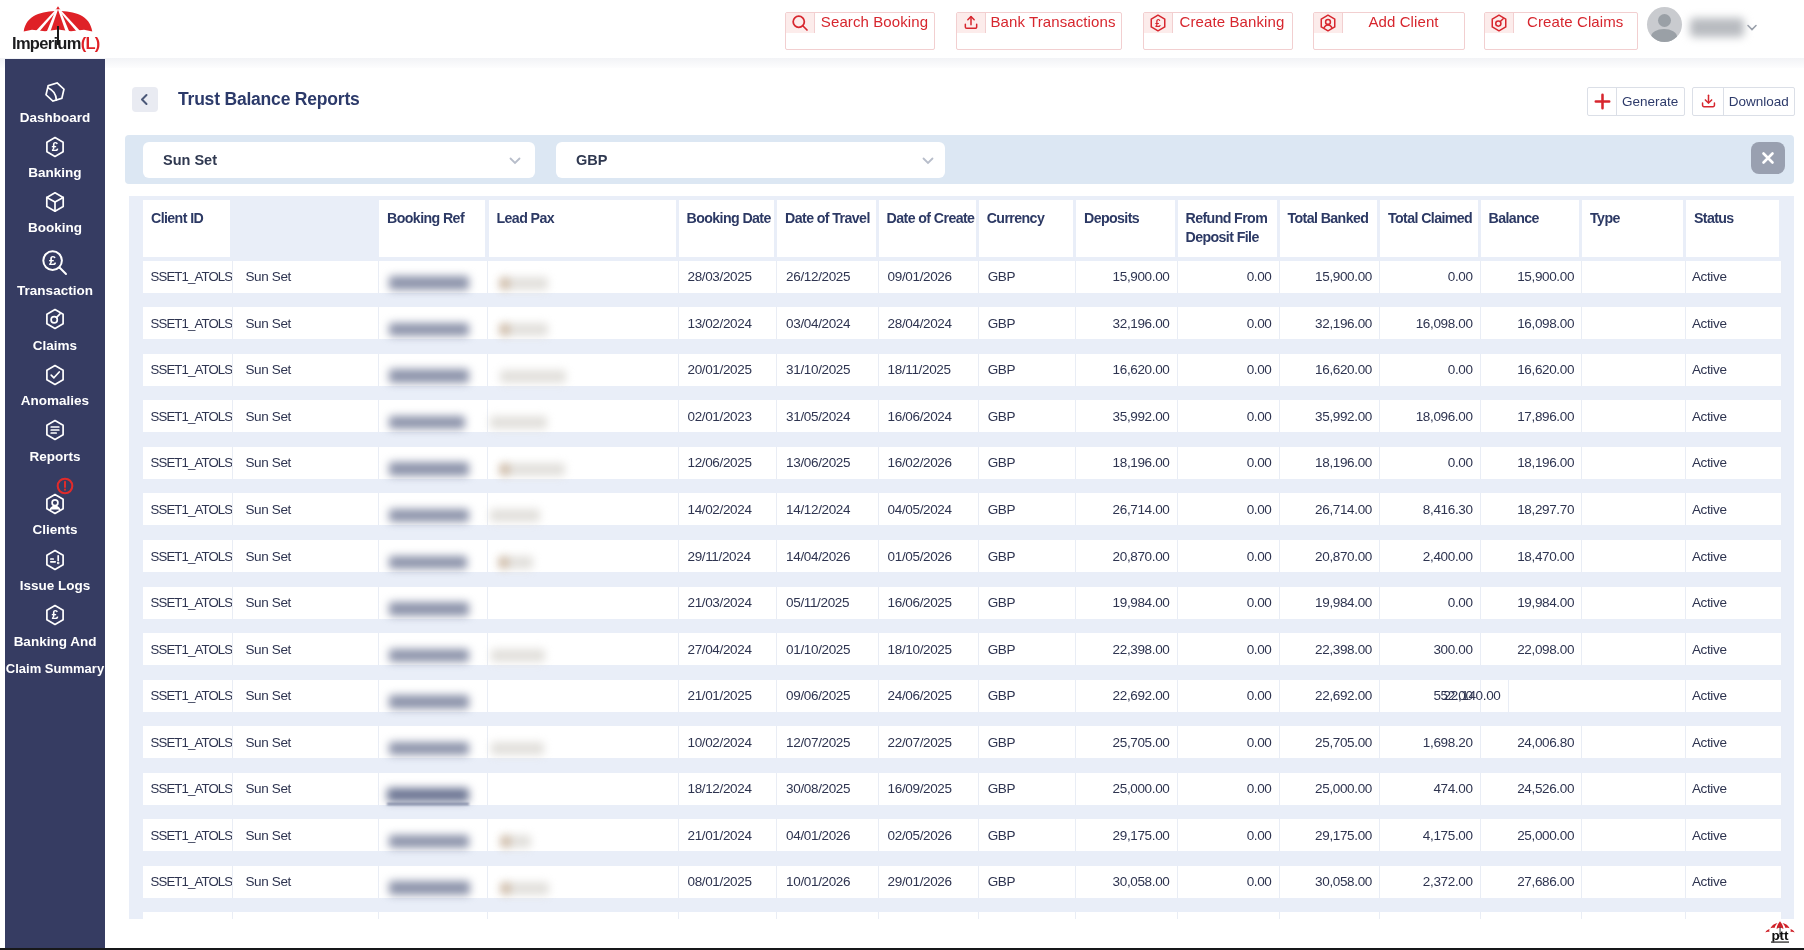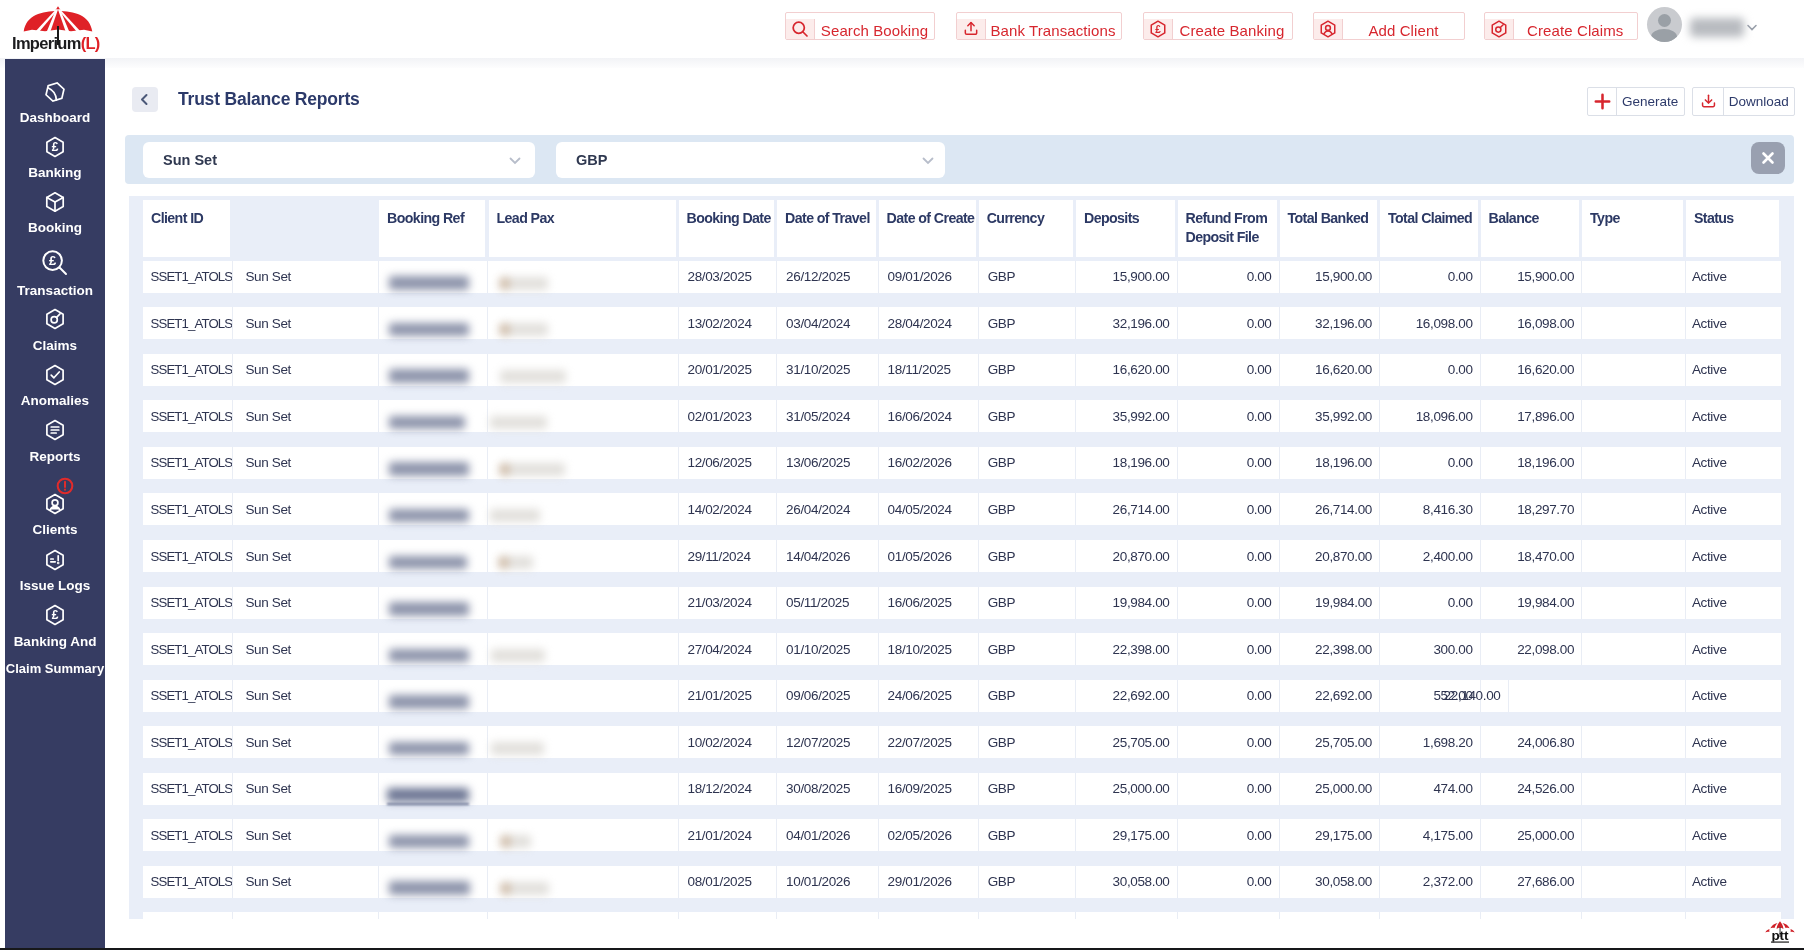--- a/index.html
+++ b/index.html
@@ -1,17 +1,17 @@
 <!DOCTYPE html>
 <html><head><meta charset="utf-8"><style>
 *{margin:0;padding:0;box-sizing:border-box}
 html,body{width:1804px;height:950px;background:#fff;overflow:hidden}
 body{font-family:"Liberation Sans",sans-serif;position:relative}
 .abs{position:absolute}
-.topbtn{position:absolute;top:12px;height:28px;background:#fff;border:1px solid #f2cfd0;border-radius:2px;display:flex;align-items:flex-end}
+.topbtn{position:absolute;top:12px;height:38px;background:#fff;border:1px solid #f2cfd0;border-radius:2px;display:flex;align-items:flex-start}
 .topbtn .ic{width:29px;background:#fceceb;border-right:1px solid #f2cfd0;display:flex;align-items:center;justify-content:center}
 .topbtn .tx{flex:1;display:flex;align-items:center;justify-content:center;color:#d7262e;font-size:15px;letter-spacing:0.1px}
 .sblabel{position:absolute;left:0;width:100%;text-align:center;color:#fff;font-size:13.5px;font-weight:bold;white-space:nowrap}
 .actbtn{position:absolute;top:87px;height:29px;background:#fff;border:1px solid #dbdfe7;border-radius:2px;display:flex;align-items:stretch}
 .actbtn .ic{width:29px;border-right:1px solid #dbdfe7;display:flex;align-items:center;justify-content:center}
 .actbtn .tx{flex:1;display:flex;align-items:center;justify-content:center;color:#2d3a6a;font-size:13.5px}
 .hcell{position:absolute;top:4px;height:56.5px;background:#fff;color:#2c3964;font-size:14.2px;font-weight:bold;letter-spacing:-0.6px;line-height:19px;padding:8.5px 3px 0 8px;white-space:nowrap;overflow:hidden}
 .row{position:absolute;left:14px;width:1639.3px;height:32px;background:#fff}
 .cell{position:absolute;top:0;height:100%;border-right:1.5px solid #e9edf5;font-size:13.5px;letter-spacing:-0.35px;color:#2e3450;display:flex;align-items:center;padding:0 7px 0 9px;white-space:nowrap;overflow:hidden}
 .cell.cid{font-size:13.2px;letter-spacing:-0.85px;padding-left:7.5px}
@@ -304,21 +304,21 @@
       <div class="pill" style="left:246px;top:15.5px;width:80px;height:13.5px;background:#8d94ab"></div>
       <div class="pill" style="left:357px;top:16px;width:65px;height:13px;background:#e2e0dc"></div>
       <div class="pill" style="left:357px;top:17px;width:9px;height:11px;background:#b98a5e;opacity:0.45"></div>
     </div>
     <div class="row" style="top:297.4px">
       <div class="cell cid" style="left:0px;width:90.4px">SSET1_ATOLS</div>
       <div class="cell cn" style="left:90.4px;width:145.7px">Sun Set</div>
       <div class="cell" style="left:236.1px;width:109.4px"></div>
       <div class="cell" style="left:345.5px;width:190px"></div>
       <div class="cell" style="left:535.5px;width:98.6px">14/02/2024</div>
-      <div class="cell" style="left:634.1px;width:101.5px">26/04/2024</div>
+      <div class="cell" style="left:634.1px;width:101.5px">14/12/2024</div>
       <div class="cell" style="left:735.6px;width:100.1px">04/05/2024</div>
       <div class="cell" style="left:835.7px;width:97.3px">GBP</div>
       <div class="cell r" style="left:933px;width:101.5px">26,714.00</div>
       <div class="cell r" style="left:1034.5px;width:102px">0.00</div>
       <div class="cell r" style="left:1136.5px;width:100.5px">26,714.00</div>
       <div class="cell r" style="left:1237px;width:100.6px">8,416.30</div>
       <div class="cell r" style="left:1337.6px;width:101.5px">18,297.70</div>
       <div class="cell" style="left:1439.1px;width:103.8px"></div>
       <div class="cell st" style="left:1542.9px;width:96.4px">Active</div>
       <div class="pill" style="left:246px;top:15.5px;width:80px;height:13.5px;background:#8d94ab"></div>

